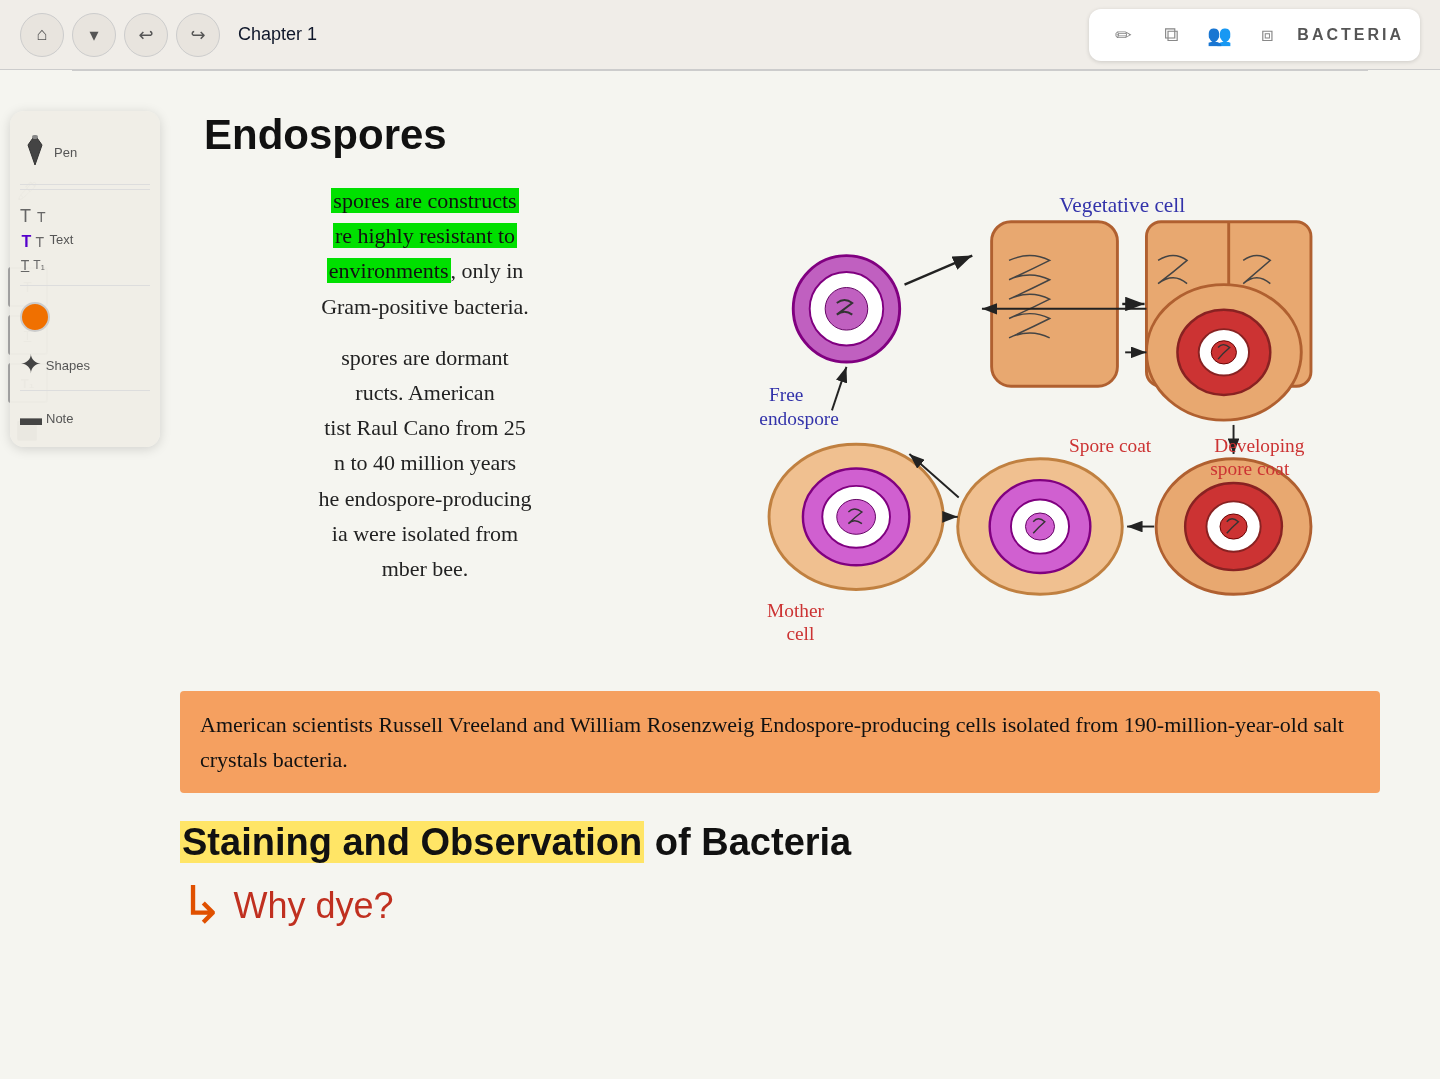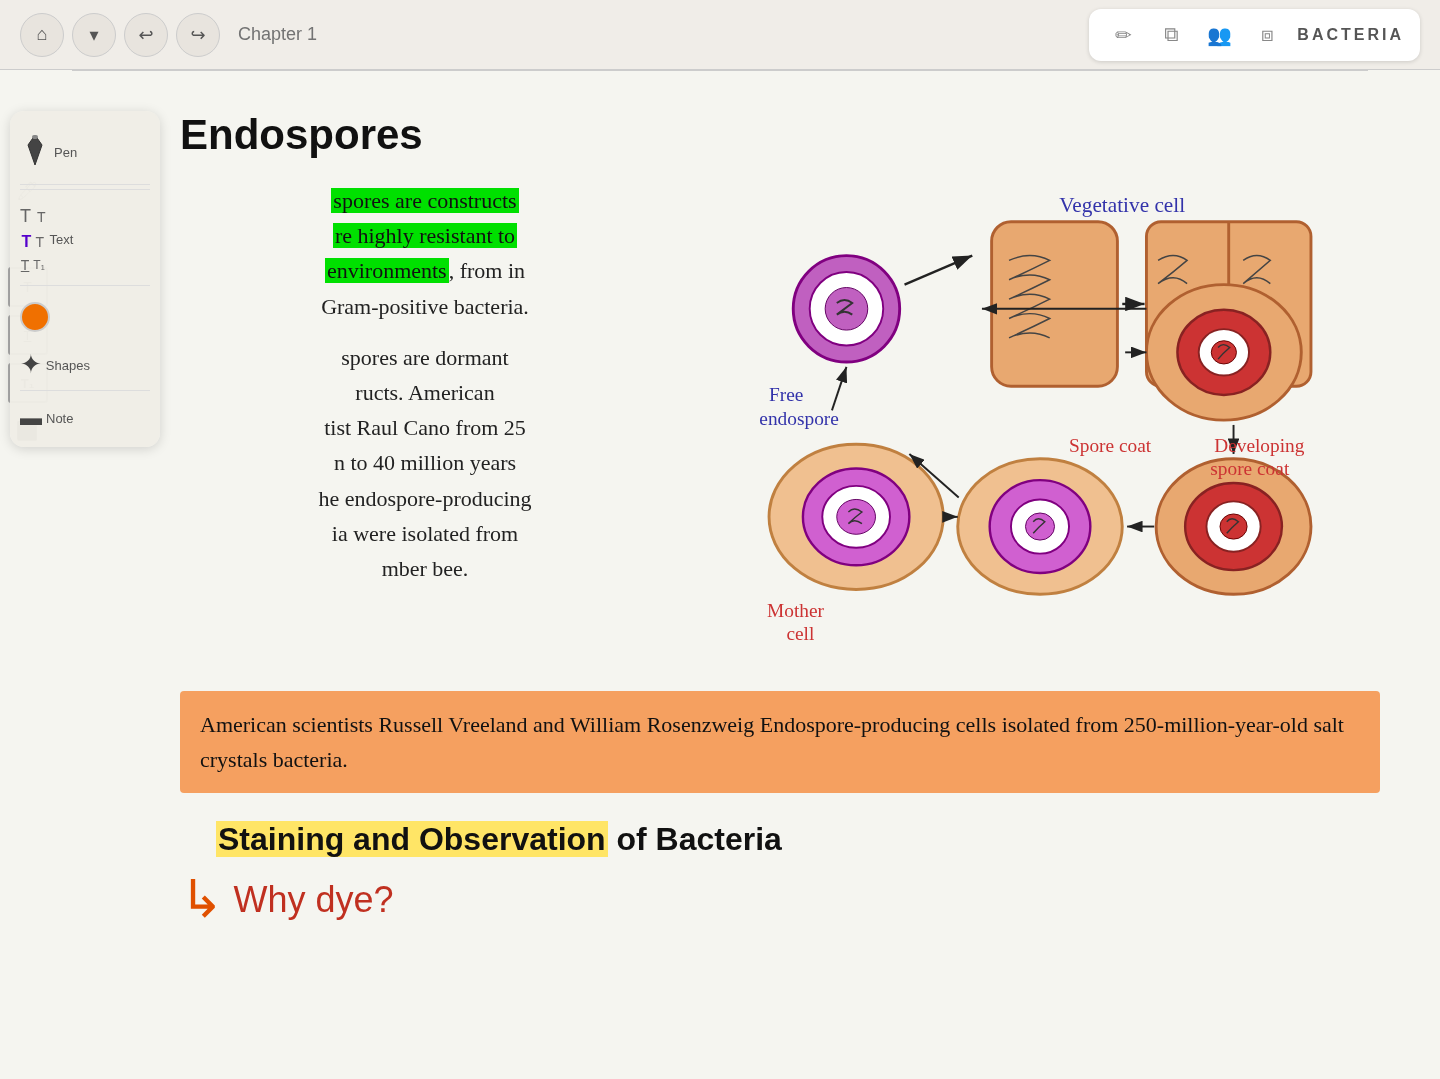--- a/index.html
+++ b/index.html
@@ -35,21 +35,21 @@
       border: 1px solid #ccc;
       cursor: pointer;
       display: flex;
       align-items: center;
       justify-content: center;
       font-size: 18px;
       color: #555;
     }
     .chapter-label {
       font-size: 18px;
-      color: #737373;
+      color: #0f172a;
       font-family: Arial, sans-serif;
       margin-left: 10px;
     }
     .top-right-controls {
       display: flex;
       align-items: center;
       gap: 12px;
       background: white;
       border-radius: 12px;
       padding: 8px 16px;
@@ -141,20 +141,21 @@
     .page-content {
       max-width: 1200px;
     }
 
     h1.section-title {
       font-size: 42px;
       font-weight: bold;
       color: #111;
       margin-bottom: 24px;
       font-family: Arial, sans-serif;
+      margin-left: 24px;
     }
 
     .text-block {
       font-size: 22px;
       line-height: 1.6;
       color: #222;
       margin-bottom: 16px;
     }
 
     .highlight-green {
@@ -199,26 +200,25 @@
       color: #111;
       border-radius: 4px;
       margin-bottom: 28px;
     }
 
     
     .bottom-section {
       margin-top: 10px;
     }
     h2.section-subtitle {
-      font-size: 32px;
+      font-size: 38px;
       font-weight: bold;
       color: #111;
       margin-bottom: 16px;
       font-family: Arial, sans-serif;
-      margin-left: 36px;
     }
     .why-dye {
       font-size: 36px;
       color: #c03020;
       font-family: 'Comic Sans MS', cursive, sans-serif;
       display: flex;
       align-items: center;
       gap: 10px;
       margin-top: 10px;
     }
@@ -336,21 +336,21 @@
     <div class="page-content">
 
       <h1 class="section-title">Endospores</h1>
 
       <div class="content-row">
 
         <div class="text-column">
           <div class="text-block">
             <span class="highlight-green">spores are constructs</span><br>
             <span class="highlight-green">re highly resistant to</span><br>
-            <span class="highlight-green">environments</span><span>, from in</span><br>
+            <span class="highlight-green">environments</span><span>, only in</span><br>
             <span>Gram-positive bacteria.</span>
           </div>
           <div class="text-block">
             spores are dormant<br>
             ructs. American<br>
             tist Raul Cano from 25<br>
             n to 40 million years<br>
             he endospore-producing<br>
             ia were isolated from<br>
             mber bee.
@@ -434,21 +434,21 @@
 
             <defs>
               <marker id="arrowhead" markerWidth="8" markerHeight="6" refX="8" refY="3" orient="auto">
                 <polygon points="0 0, 8 3, 0 6" fill="#222"></polygon>
               </marker>
             </defs>
           </svg>
         </div>
       </div>
 
-      <div class="orange-highlight-block">American scientists Russell Vreeland and William Rosenzweig Endospore-producing cells isolated from 250-million-year-old salt crystals bacteria.</div>
+      <div class="orange-highlight-block">American scientists Russell Vreeland and William Rosenzweig Endospore-producing cells isolated from 190-million-year-old salt crystals bacteria.</div>
 
       <div class="bottom-section">
         <h2 class="section-subtitle">
           <span class="highlight-yellow">Staining and Observation</span><span> of Bacteria</span>
         </h2>
         <div class="why-dye">
           <span class="curl-arrow" style="font-size:52px; color:#e05000; line-height:1;">↳</span>
           <span>Why dye?</span>
         </div>
       </div>

